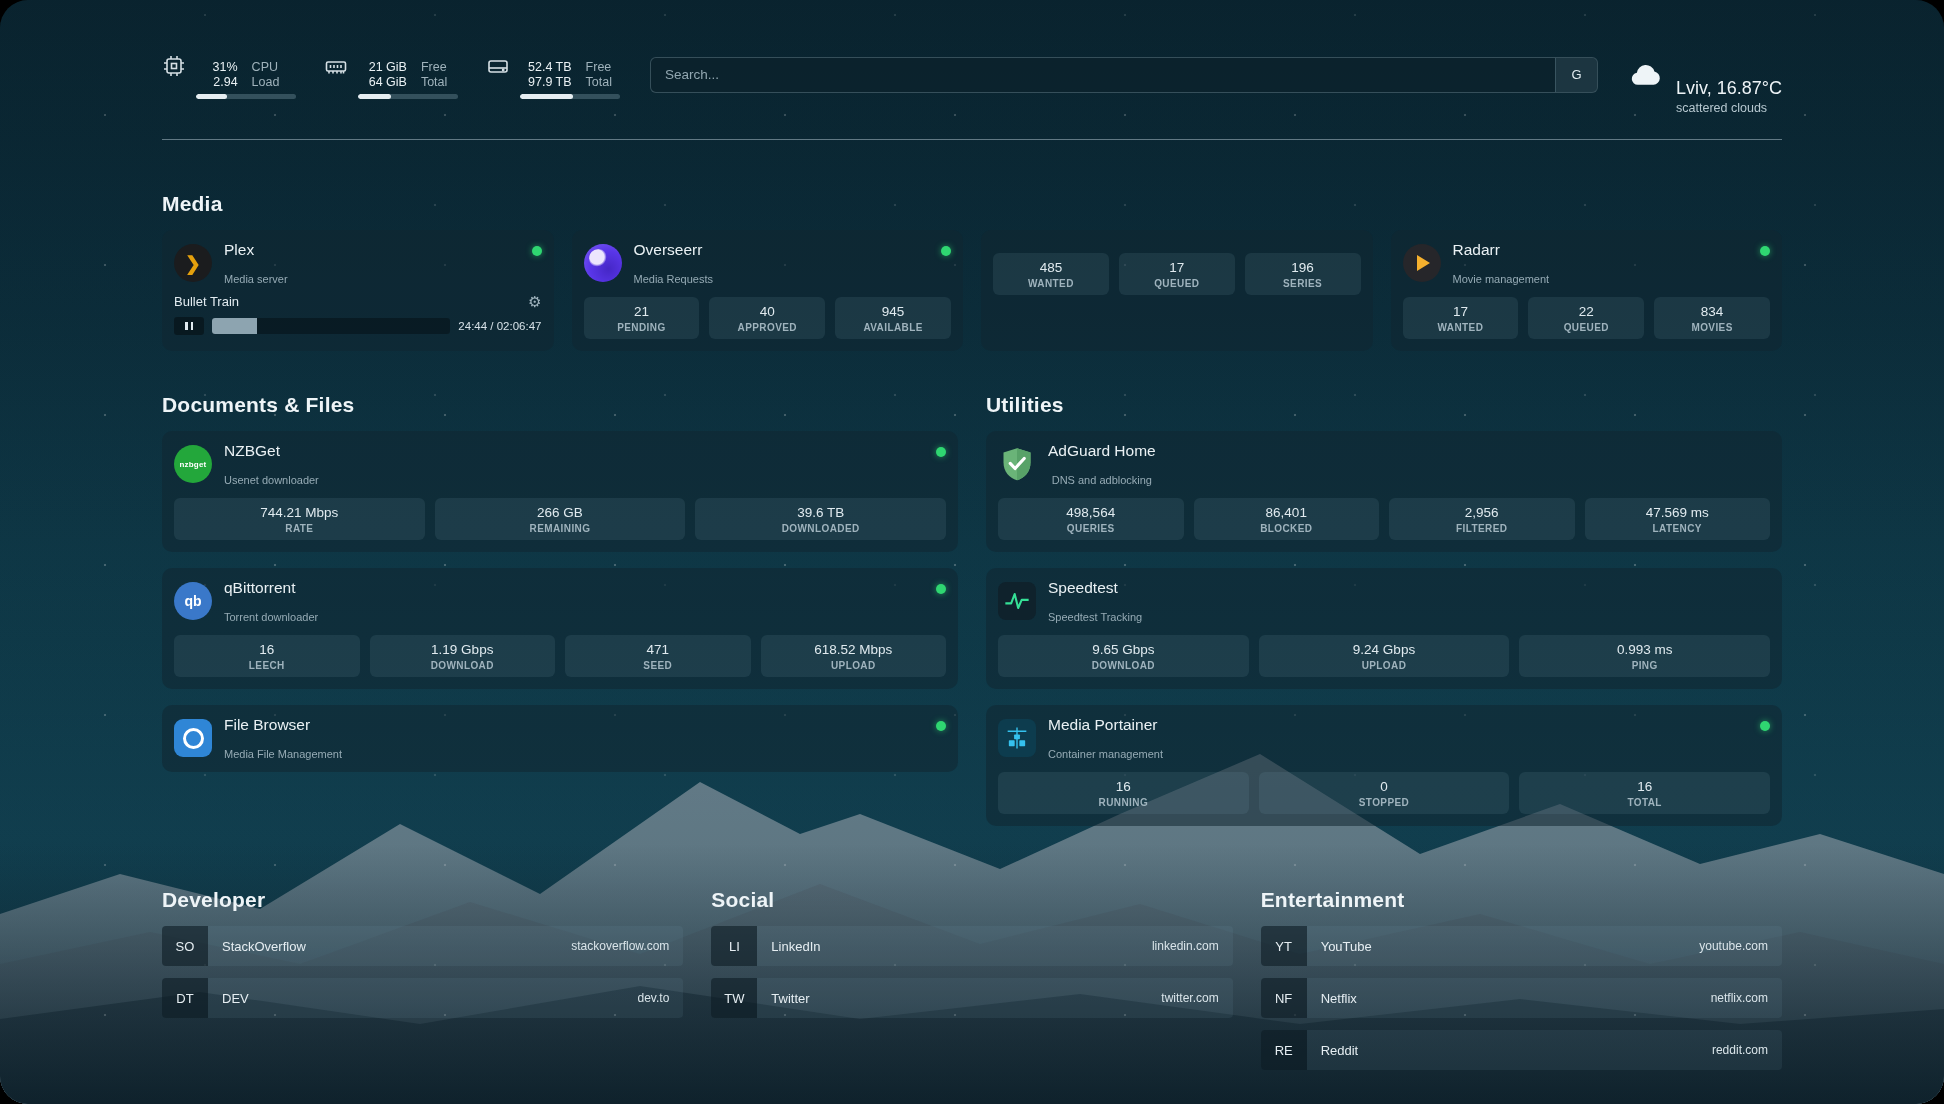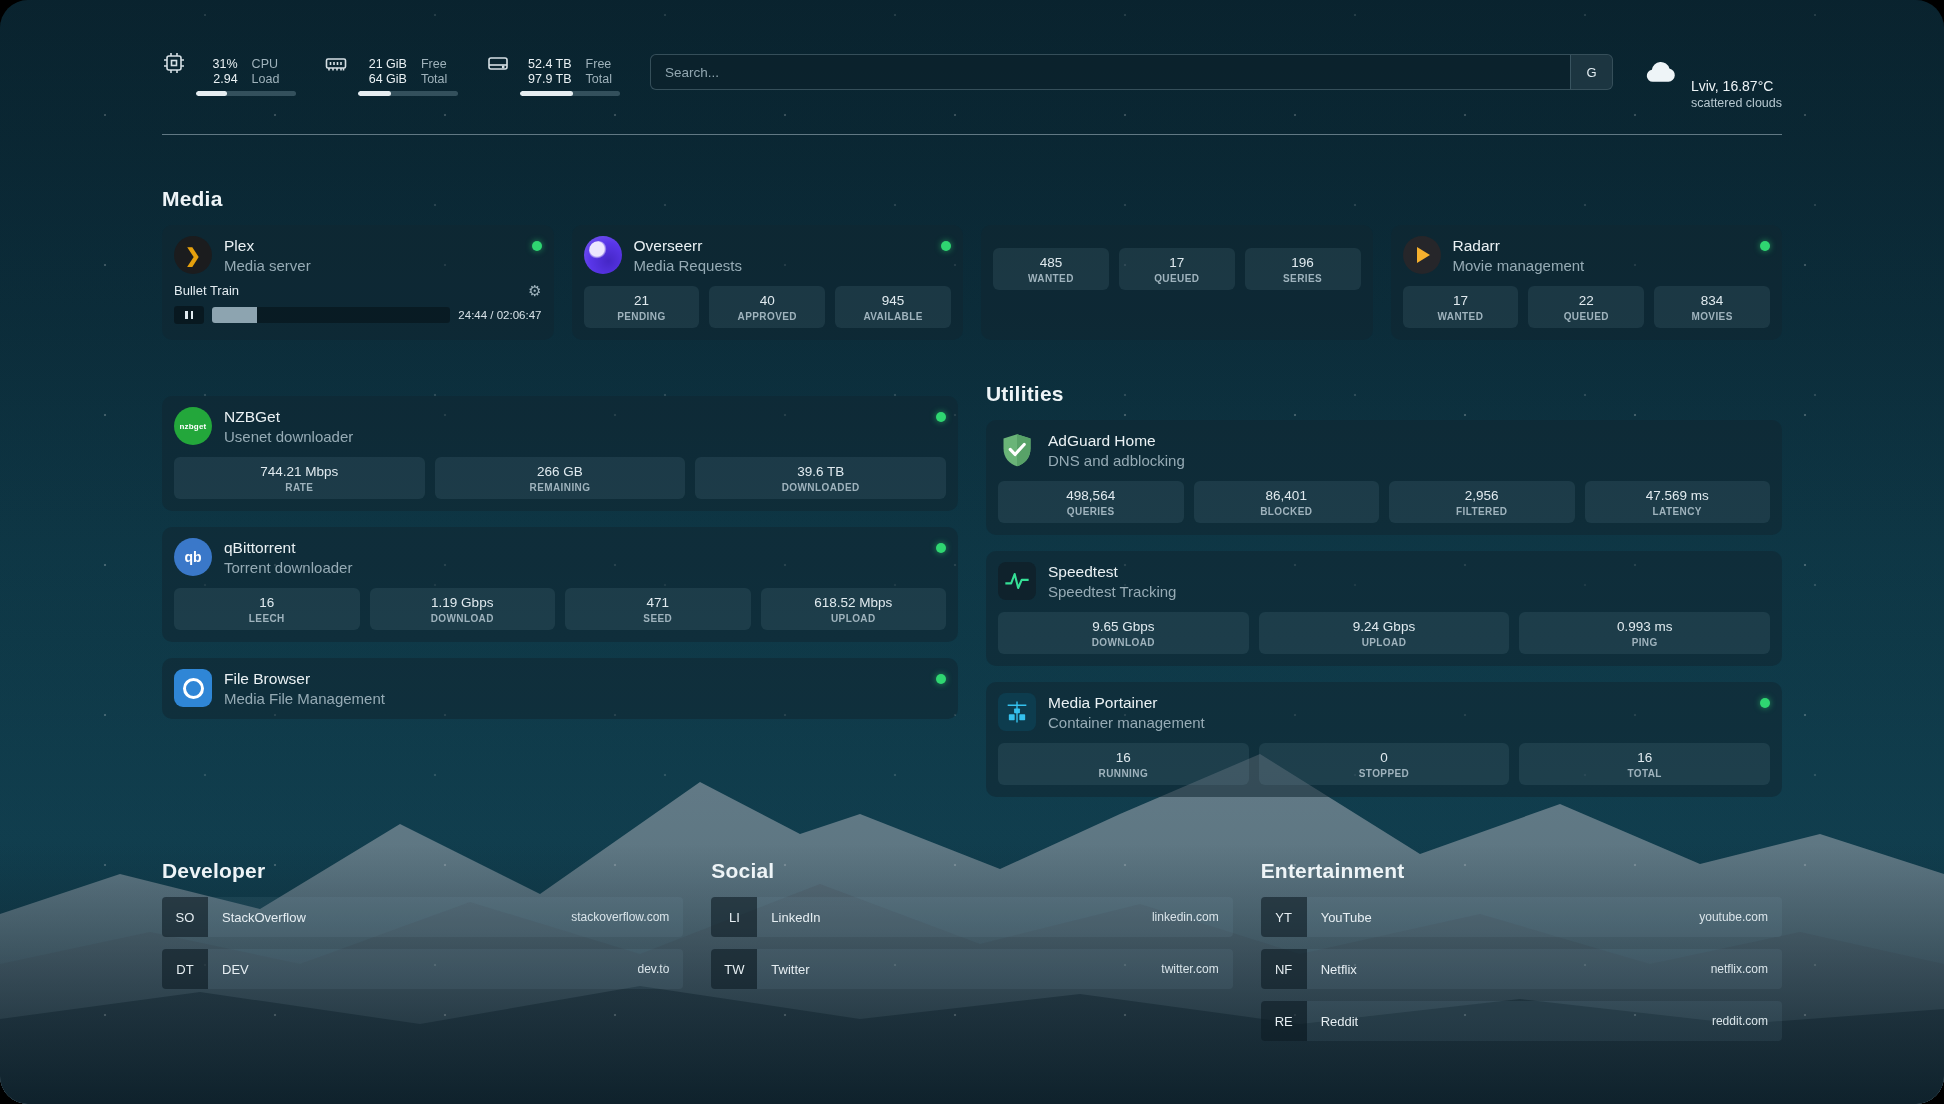--- a/index.html
+++ b/index.html
@@ -34,35 +34,35 @@
     border:1px solid rgba(165,195,210,.28); border-radius:6px; overflow:hidden; }
   .search input { flex:1; background:transparent; border:0; outline:0; color:#e2ecf1; font-size:13.5px;
     padding:0 14px; font-family:"Liberation Sans",sans-serif; }
   .search input::placeholder { color:#92a7b1; }
   .search-btn { width:42px; border:0; border-left:1px solid rgba(165,195,210,.22);
     background:rgba(150,185,200,.13); color:#e2ecf1; font-size:13px; cursor:pointer;
     font-family:"Liberation Sans",sans-serif; }
 
   .weather { display:flex; align-items:center; gap:12px; flex:0 0 auto; }
   .weather-icon svg { width:36px; height:36px; display:block; }
-  .weather-loc { font-size:14px; color:#eef4f7;margin-top:44px; }
+  .weather-loc { font-size:18px; color:#eef4f7;margin-top:44px; }
   .weather-cond { font-size:12.5px; color:#b7c8d0; margin-top:2px; }
 
   .divider { border:0; border-top:1px solid rgba(205,222,230,.45); margin-top:24px; }
 
   
   .section-title { font-size:21px; font-weight:700; color:#eef4f7; letter-spacing:.2px; }
   .sec-media { margin-top:52px; }
   .grid4 { display:grid; grid-template-columns:repeat(4,1fr); gap:18px; margin-top:14px; }
 
   .card { background:rgba(16,38,49,.55); border-radius:10px; padding:11px 12px 12px; cursor:pointer; }
   .card-head { display:flex; align-items:center; gap:12px; }
   .svc-meta { min-width:0; }
   .svc-name { font-size:15.5px; font-weight:500; color:#eaf1f4; white-space:nowrap; }
-  .svc-sub { font-size:15px; color:#96abb5; margin-top:2px; white-space:nowrap; }
+  .svc-sub { font-size:11px; color:#96abb5; margin-top:14px; white-space:nowrap;text-align:center; }
   .dot { width:10px; height:10px; border-radius:50%; background:#2fd671; margin-left:auto;
     align-self:flex-start; margin-top:5px; box-shadow:0 0 6px rgba(47,214,113,.6); flex:0 0 10px; }
 
   .stats { display:grid; gap:10px; margin-top:12px; }
   .c3 { grid-template-columns:repeat(3,1fr); }
   .c4 { grid-template-columns:repeat(4,1fr); }
   .stat { background:rgba(130,170,190,.12); border-radius:6px; text-align:center; padding:7px 4px 6px; }
   .stat-v { font-size:13.5px; color:#e0eaef; white-space:nowrap; }
   .stat-l { font-size:10px; font-weight:700; color:#9fb3bd; letter-spacing:.4px; margin-top:3px; }
 
@@ -322,20 +322,21 @@
             </div>
           </div>
         </div>
 
       </div>
     </section>
 
     <div class="twocol">
 
       <section>
+        <h2 class="section-title">Documents &amp; Files</h2>
         <div class="colcards">
 
           <div class="card">
             <div class="card-head">
               <span class="logo logo-nzbget">
                   <i class="logo-text t-sm">nzbget</i>
                 </span>
               <div class="svc-meta">
                 <div class="svc-name">NZBGet</div>
                 <div class="svc-sub">Usenet downloader</div>

